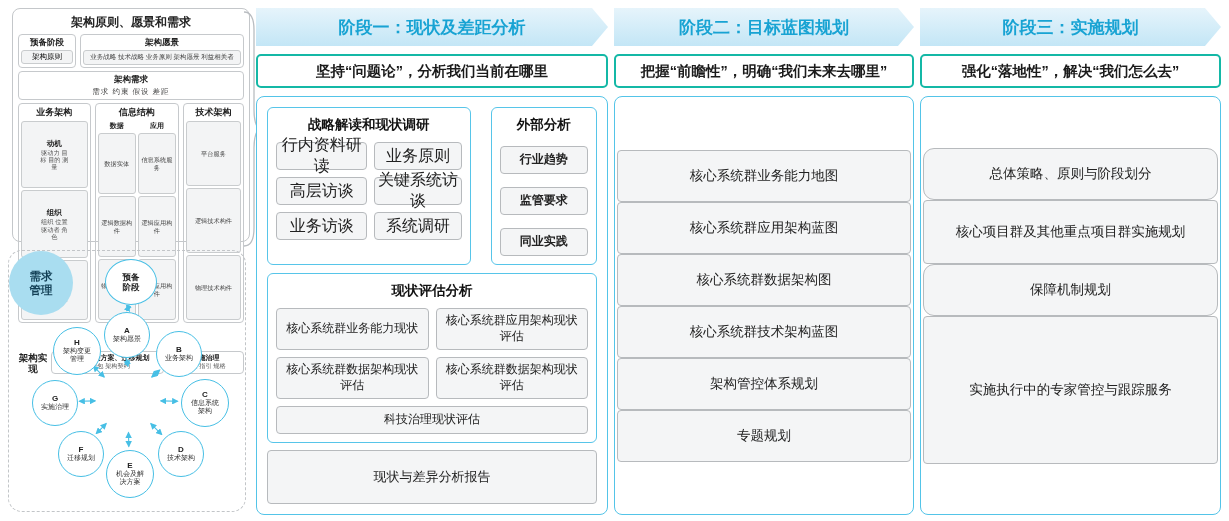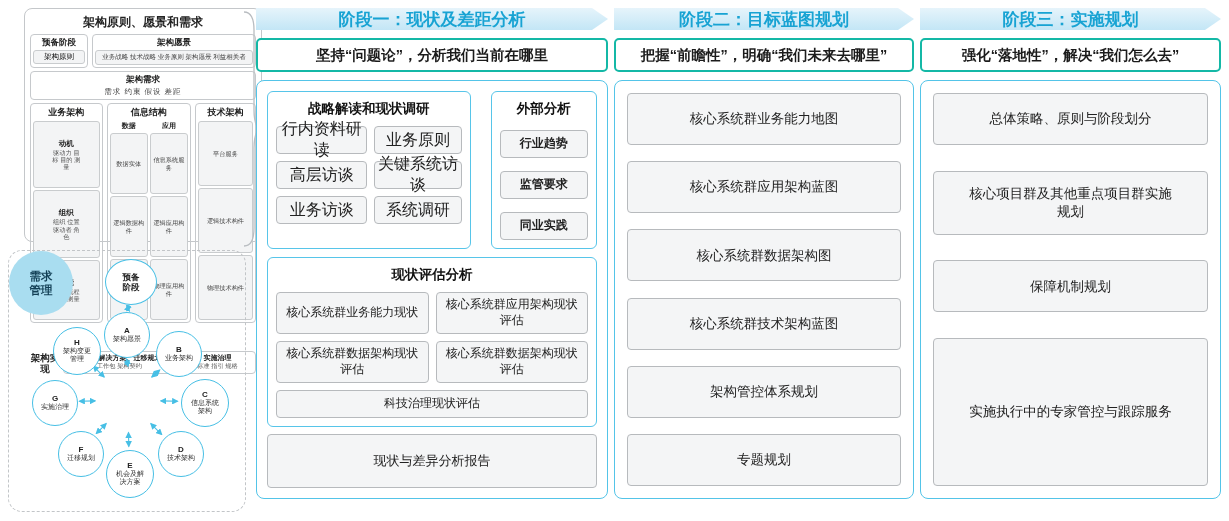--- a/index.html
+++ b/index.html
@@ -1,20 +1,20 @@
 <!DOCTYPE html>
 <html><head>
 <meta charset="utf-8">
 <style>
   html,body{margin:0;padding:0;background:#fff;}
   body{font-family:"Liberation Sans","DejaVu Sans",sans-serif;}
   .stage{position:relative;width:1229px;height:521px;background:#fff;overflow:hidden;}
 
   
-  .lp{position:absolute;left:24px;top:8px;width:238px;height:234px;border:1px solid #c4c7ca;border-radius:8px;
+  .lp{position:absolute;left:12px;top:8px;width:238px;height:234px;border:1px solid #c4c7ca;border-radius:8px;
       padding:5px;box-sizing:border-box;display:flex;flex-direction:column;gap:3px;background:#fff;}
   .lp-title{font-size:12px;font-weight:bold;text-align:center;color:#222;}
   .lp-box{border:1px solid #c6c9cc;border-radius:4px;background:#fff;box-sizing:border-box;}
   .lp-gray{background:#f3f4f5;border:1px solid #c9ccce;border-radius:3px;box-sizing:border-box;}
   .lp-h{font-weight:bold;text-align:center;color:#222;}
   .lp-row1{display:flex;gap:4px;height:34px;}
   .lp-prep{width:58px;padding:2px;text-align:center;}
   .lp-prep .lp-h{font-size:8.5px;}
   .lp-prep .lp-gray{font-size:7.5px;padding:1px 0;margin-top:1px;}
   .lp-vision{flex:1;padding:2px;text-align:center;}
@@ -63,21 +63,21 @@
   .n-e{left:97px;top:199px;width:48px;height:48px;}
   .n-f{left:49px;top:180px;width:46px;height:46px;}
   .n-g{left:23px;top:129px;width:46px;height:46px;}
   .n-h{left:44px;top:76px;width:48px;height:48px;}
 
   
   .phase{position:absolute;top:8px;}
   .ph1{left:256px;width:352px;}
   .ph2{left:614px;width:300px;}
   .ph3{left:920px;width:301px;}
-  .ph-header{height:22px;background:linear-gradient(180deg,#e6f4fb 0%,#c3e6f6 100%);
+  .ph-header{height:38px;background:linear-gradient(180deg,#e6f4fb 0%,#c3e6f6 100%);
              clip-path:polygon(0 0,calc(100% - 16px) 0,100% 50%,calc(100% - 16px) 100%,0 100%);
              display:flex;align-items:center;justify-content:center;
              font-size:17px;font-weight:bold;color:#18a3d3;}
   .ph-subtitle{margin-top:8px;height:34px;border:2px solid #14b8a6;border-radius:5px;box-sizing:border-box;
                display:flex;align-items:center;justify-content:center;font-size:14.5px;font-weight:bold;color:#1b1b1b;background:#fff;}
   .ph-content{margin-top:8px;height:419px;border:1.5px solid #53c4e8;border-radius:8px;box-sizing:border-box;
               padding:10px;background:#fff;display:flex;flex-direction:column;}
   .gray-box{background:#f4f5f6;border:1px solid #b7babd;border-radius:4px;display:flex;align-items:center;justify-content:center;
             text-align:center;color:#222;box-sizing:border-box;line-height:1.3;}
   .cyan-box{border:1px solid #57c5e9;border-radius:6px;background:#fff;box-sizing:border-box;padding:8px;}
@@ -87,23 +87,23 @@
   .p1-grid{display:grid;grid-template-columns:1.05fr 1fr;gap:7px;}
   .p1-grid .gray-box{height:28px;font-size:16px;}
   .p1-external{flex:1;display:flex;flex-direction:column;}
   .p1-external .items{display:flex;flex-direction:column;gap:13px;margin-top:4px;font-weight:bold;}
   .p1-external .gray-box{height:28px;font-size:12px;}
   .p1-assess{margin-top:8px;}
   .p1-assess .grid{display:grid;grid-template-columns:1fr 1fr;gap:7px;}
   .p1-assess .grid .gray-box{height:42px;font-size:12px;padding:0 6px;}
   .p1-assess .wide{margin-top:7px;height:28px;font-size:12px;}
   .p1-report{margin-top:auto;height:54px;font-size:13px;}
-  .ph2 .ph-content,.ph3 .ph-content{padding:12px;justify-content:space-between;}
+  .ph2 .ph-content,.ph3 .ph-content{padding:2px;justify-content:center;}
   .p2-item{height:52px;font-size:13.5px;padding:0 10px;}
-  .p3-item1,.p3-item3{height:52px;font-size:13.5px;padding:0 10px;}
+  .p3-item1,.p3-item3{height:52px;font-size:13.5px;padding:0 10px;border-radius:11px;}
   .p3-item2{height:64px;font-size:13.5px;padding:0 30px;}
   .p3-item4{height:148px;font-size:13.5px;padding:0 14px;}
 
   .brace{position:absolute;left:242px;top:10px;width:18px;height:238px;}
 </style>
 </head>
 <body>
 
 <div class="stage">
 

